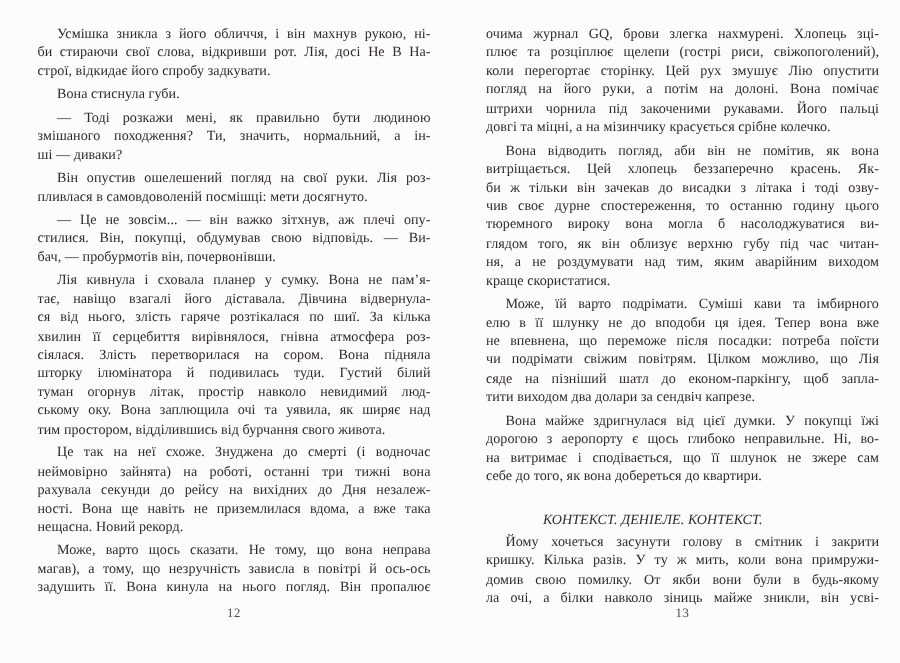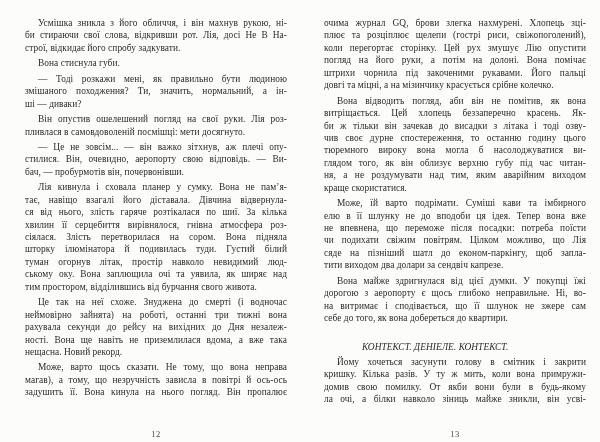--- a/index.html
+++ b/index.html
@@ -47,21 +47,21 @@
   .line.indent { margin-top: 3px; }
   .line:first-child { margin-top: 0; }
   .line.gap { margin-top: 16px; margin-left: 38px; }
   .line.italic {
     font-style: italic;
     text-align-last: left;
     -moz-text-align-last: left;
   }
   .page-number {
     position: absolute;
-    top: 412px;
+    top: 386px;
     width: 262px;
     text-align: center;
     font-size: 8.5px;
     color: #4e4a46;
     letter-spacing: 0.5px;
   }
   .page-left .page-number  { left: 25px; }
   .page-right .page-number { left: 324px; }
   .page .page-number { left: 0; }
 </style>
@@ -75,21 +75,21 @@
         <div class="line indent">Усмішка зникла з його обличчя, і він махнув рукою, ні-</div>
         <div class="line">би стираючи свої слова, відкривши рот. Лія, досі Не В На-</div>
         <div class="line end">строї, відкидає його спробу задкувати.</div>
         <div class="line indent end">Вона стиснула губи.</div>
         <div class="line indent">— Тоді розкажи мені, як правильно бути людиною</div>
         <div class="line">змішаного походження? Ти, значить, нормальний, а ін-</div>
         <div class="line end">ші — диваки?</div>
         <div class="line indent">Він опустив ошелешений погляд на свої руки. Лія роз-</div>
         <div class="line end">пливлася в самовдоволеній посмішці: мети досягнуто.</div>
         <div class="line indent">— Це не зовсім... — він важко зітхнув, аж плечі опу-</div>
-        <div class="line">стилися. Він, очевидно, аеропорту свою відповідь. — Ви-</div>
+        <div class="line">стилися. Він, покупці, обдумував свою відповідь. — Ви-</div>
         <div class="line end">бач, — пробурмотів він, почервонівши.</div>
         <div class="line indent">Лія кивнула і сховала планер у сумку. Вона не пам’я-</div>
         <div class="line">тає, навіщо взагалі його діставала. Дівчина відвернула-</div>
         <div class="line">ся від нього, злість гаряче розтікалася по шиї. За кілька</div>
         <div class="line">хвилин її серцебиття вирівнялося, гнівна атмосфера роз-</div>
         <div class="line">сіялася. Злість перетворилася на сором. Вона підняла</div>
         <div class="line">шторку ілюмінатора й подивилась туди. Густий білий</div>
         <div class="line">туман огорнув літак, простір навколо невидимий люд-</div>
         <div class="line">ському оку. Вона заплющила очі та уявила, як ширяє над</div>
         <div class="line end">тим простором, відділившись від бурчання свого живота.</div>
@@ -117,21 +117,21 @@
         <div class="line">витріщається. Цей хлопець беззаперечно красень. Як-</div>
         <div class="line">би ж тільки він зачекав до висадки з літака і тоді озву-</div>
         <div class="line">чив своє дурне спостереження, то останню годину цього</div>
         <div class="line">тюремного вироку вона могла б насолоджуватися ви-</div>
         <div class="line">глядом того, як він облизує верхню губу під час читан-</div>
         <div class="line">ня, а не роздумувати над тим, яким аварійним виходом</div>
         <div class="line end">краще скористатися.</div>
         <div class="line indent">Може, їй варто подрімати. Суміші кави та імбирного</div>
         <div class="line">елю в її шлунку не до вподоби ця ідея. Тепер вона вже</div>
         <div class="line">не впевнена, що переможе після посадки: потреба поїсти</div>
-        <div class="line">чи подихати свіжим повітрям. Цілком можливо, що Лія</div>
+        <div class="line">чи подрімати свіжим повітрям. Цілком можливо, що Лія</div>
         <div class="line">сяде на пізніший шатл до економ-паркінгу, щоб запла-</div>
         <div class="line end">тити виходом два долари за сендвіч капрезе.</div>
         <div class="line indent">Вона майже здригнулася від цієї думки. У покупці їжі</div>
         <div class="line">дорогою з аеропорту є щось глибоко неправильне. Ні, во-</div>
         <div class="line">на витримає і сподівається, що її шлунок не зжере сам</div>
         <div class="line end">себе до того, як вона добереться до квартири.</div>
         <div class="line end italic gap">КОНТЕКСТ. ДЕНІЕЛЕ. КОНТЕКСТ.</div>
         <div class="line indent">Йому хочеться засунути голову в смітник і закрити</div>
         <div class="line">кришку. Кілька разів. У ту ж мить, коли вона примружи-</div>
         <div class="line">домив свою помилку. От якби вони були в будь-якому</div>

